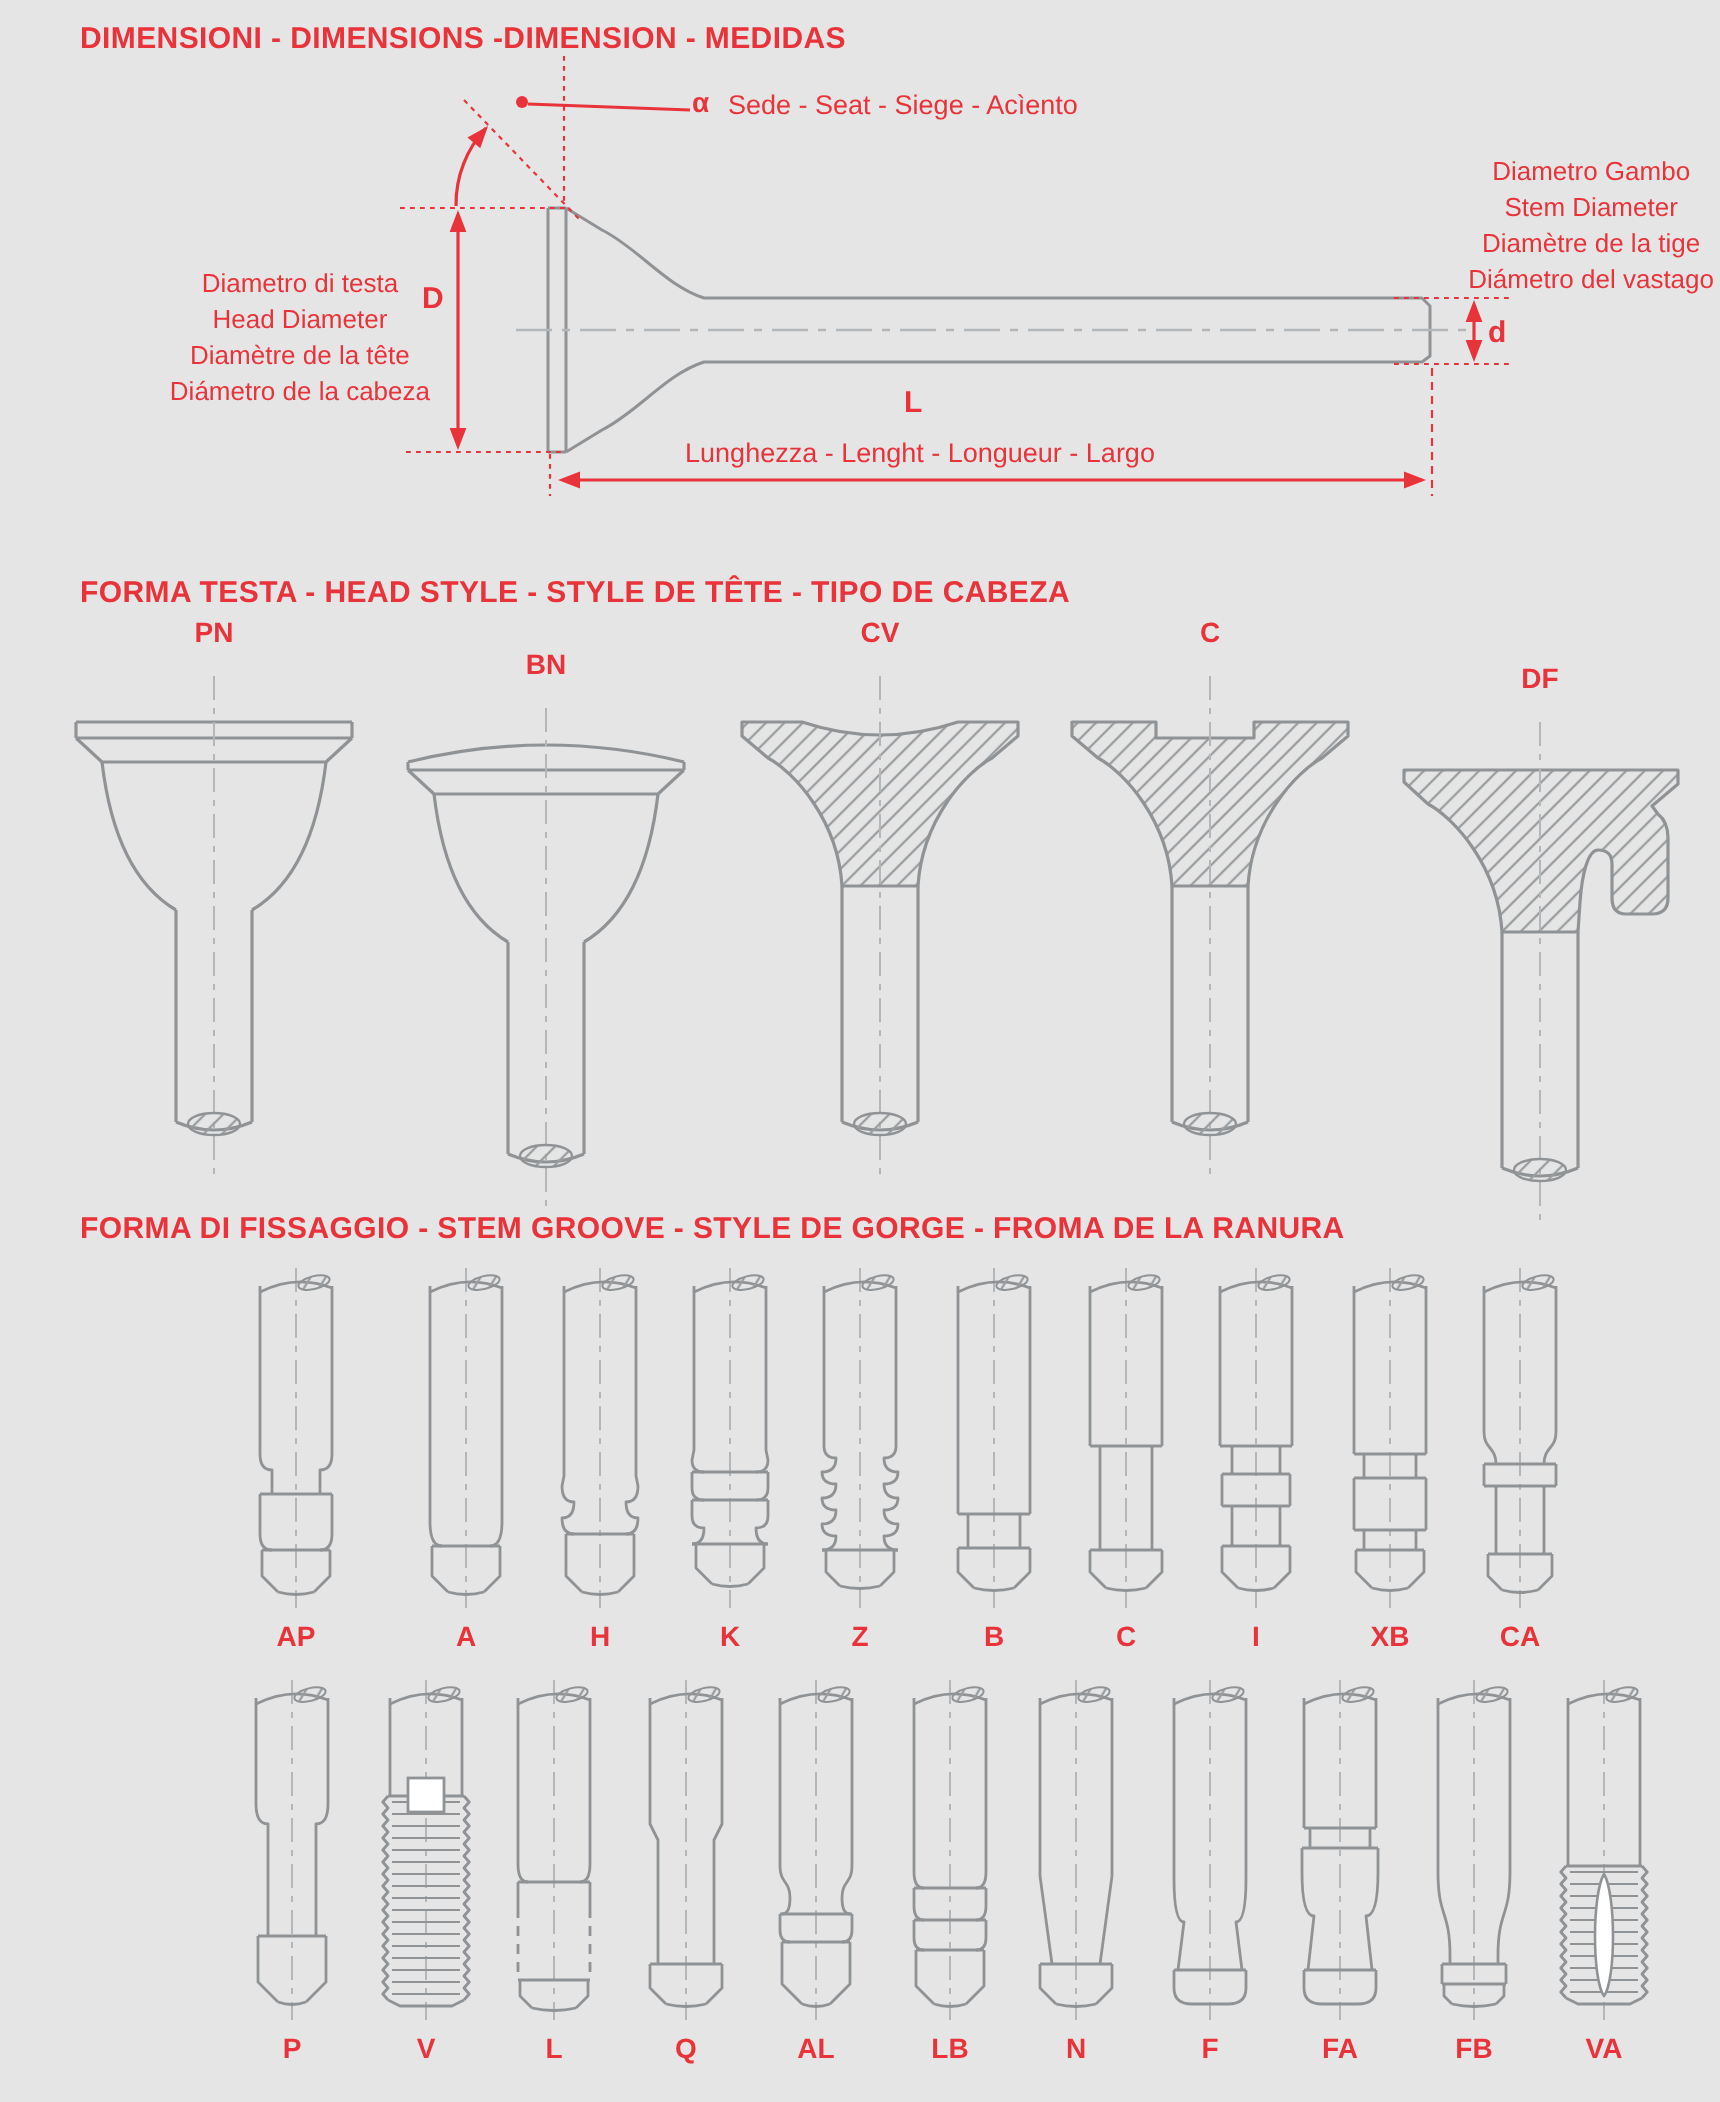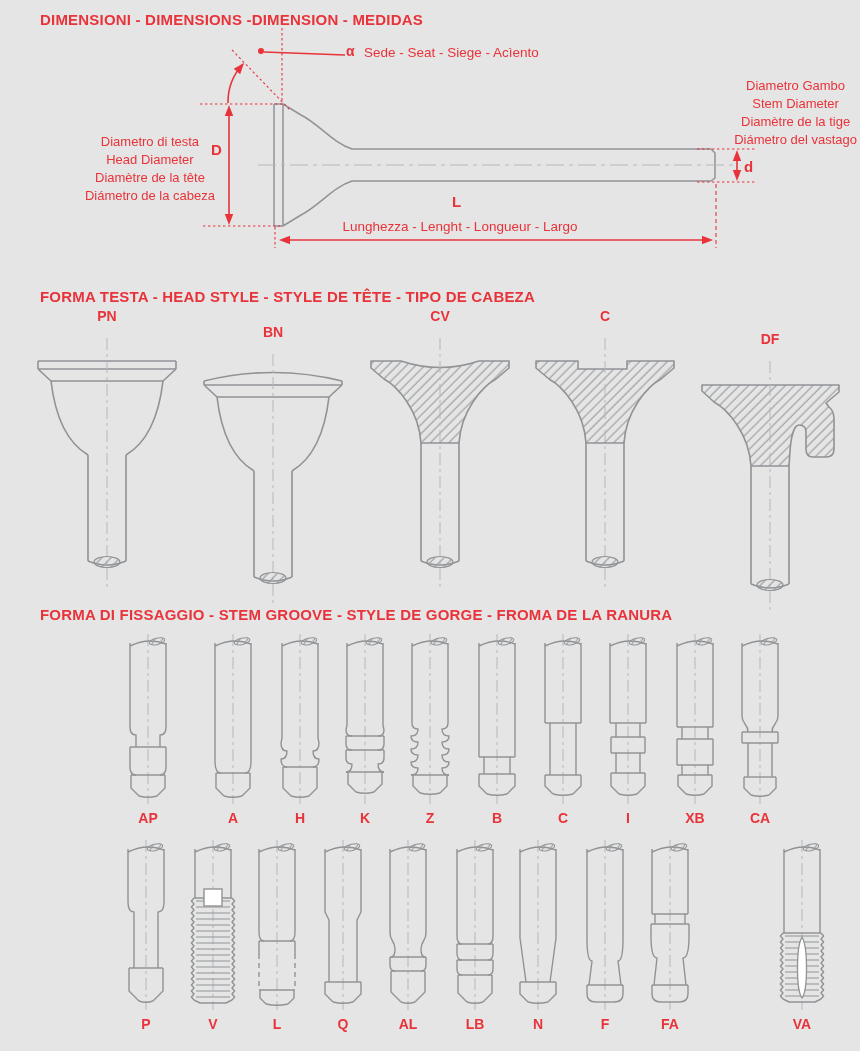--- a/index.html
+++ b/index.html
@@ -411,20 +411,33 @@
           <path d="M56,9L56,74M53,74L53,84M57,84L57,96Q57,118 51,118L54,145M56,145L56,154Q56,162 47,162" fill="none" stroke="#909396" stroke-width="1.4" stroke-linejoin="round"></path>
           <path d="M20,74H56" fill="none" stroke="#909396" stroke-width="1.4" stroke-linejoin="round"></path>
           <path d="M19,84H57" fill="none" stroke="#909396" stroke-width="1.4" stroke-linejoin="round"></path>
           <path d="M20,145H56" fill="none" stroke="#909396" stroke-width="1.4" stroke-linejoin="round"></path>
           <path d="M29,162L47,162" fill="none" stroke="#909396" stroke-width="1.4" stroke-linejoin="round"></path>
           <path d="M20,12Q38,3 56,10" fill="none" stroke="#909396" stroke-width="1.4" stroke-linejoin="round"></path>
           <ellipse cx="47" cy="7.3" rx="8" ry="3.2" transform="rotate(-14 47 7.3)" fill="url(#hatch)" stroke="#909396" stroke-width="1"></ellipse>
         </svg>
         <div class="fig-label">FA</div>
       </div>
+      <div class="stemfig" style="left: 699px; top: 0px; height: 198px;">
+        <svg width="76" height="172" viewBox="0 0 76 172">
+          <line x1="38" y1="0" x2="38" y2="170" stroke="#b4b7ba" stroke-width="1" stroke-dasharray="12 4 3 4"></line>
+          <path d="M20,9L20,96C20,119.1 26,114.9 26,138L26,142M22,142L22,152M23,152L23,158L27,162" fill="none" stroke="#909396" stroke-width="1.4" stroke-linejoin="round"></path>
+          <path d="M56,9L56,96C56,119.1 50,114.9 50,138L50,142M54,142L54,152M53,152L53,158L49,162" fill="none" stroke="#909396" stroke-width="1.4" stroke-linejoin="round"></path>
+          <path d="M22,142H54" fill="none" stroke="#909396" stroke-width="1.4" stroke-linejoin="round"></path>
+          <path d="M22,152H54" fill="none" stroke="#909396" stroke-width="1.4" stroke-linejoin="round"></path>
+          <path d="M27,162Q38,164.5 49,162" fill="none" stroke="#909396" stroke-width="1.4" stroke-linejoin="round"></path>
+          <path d="M20,12Q38,3 56,10" fill="none" stroke="#909396" stroke-width="1.4" stroke-linejoin="round"></path>
+          <ellipse cx="47" cy="7.3" rx="8" ry="3.2" transform="rotate(-14 47 7.3)" fill="url(#hatch)" stroke="#909396" stroke-width="1"></ellipse>
+        </svg>
+        <div class="fig-label">FB</div>
+      </div>
       <div class="stemfig" style="left: 764px; top: 0px; height: 198px;">
         <svg width="76" height="172" viewBox="0 0 76 172">
           <line x1="38" y1="0" x2="38" y2="170" stroke="#b4b7ba" stroke-width="1" stroke-dasharray="12 4 3 4"></line>
           <path d="M20,9L20,93M19,93l-2.6,3l2.6,3l-2.6,3l2.6,3l-2.6,3l2.6,3l-2.6,3l2.6,3l-2.6,3l2.6,3l-2.6,3l2.6,3l-2.6,3l2.6,3l-2.6,3l2.6,3l-2.6,3l2.6,3l-2.6,3l2.6,3l-2.6,3l2.6,3" fill="none" stroke="#909396" stroke-width="1.4" stroke-linejoin="round"></path>
           <path d="M56,9L56,93M57,93l2.6,3l-2.6,3l2.6,3l-2.6,3l2.6,3l-2.6,3l2.6,3l-2.6,3l2.6,3l-2.6,3l2.6,3l-2.6,3l2.6,3l-2.6,3l2.6,3l-2.6,3l2.6,3l-2.6,3l2.6,3l-2.6,3l2.6,3l-2.6,3" fill="none" stroke="#909396" stroke-width="1.4" stroke-linejoin="round"></path>
           <path d="M19,93H57" fill="none" stroke="#909396" stroke-width="1.4" stroke-linejoin="round"></path>
           <path d="M21,96H55" fill="none" stroke="#909396" stroke-width="1.1" stroke-linejoin="round"></path>
           <path d="M21,102H55" fill="none" stroke="#909396" stroke-width="1.1" stroke-linejoin="round"></path>
           <path d="M21,108H55" fill="none" stroke="#909396" stroke-width="1.1" stroke-linejoin="round"></path>
           <path d="M21,114H55" fill="none" stroke="#909396" stroke-width="1.1" stroke-linejoin="round"></path>

